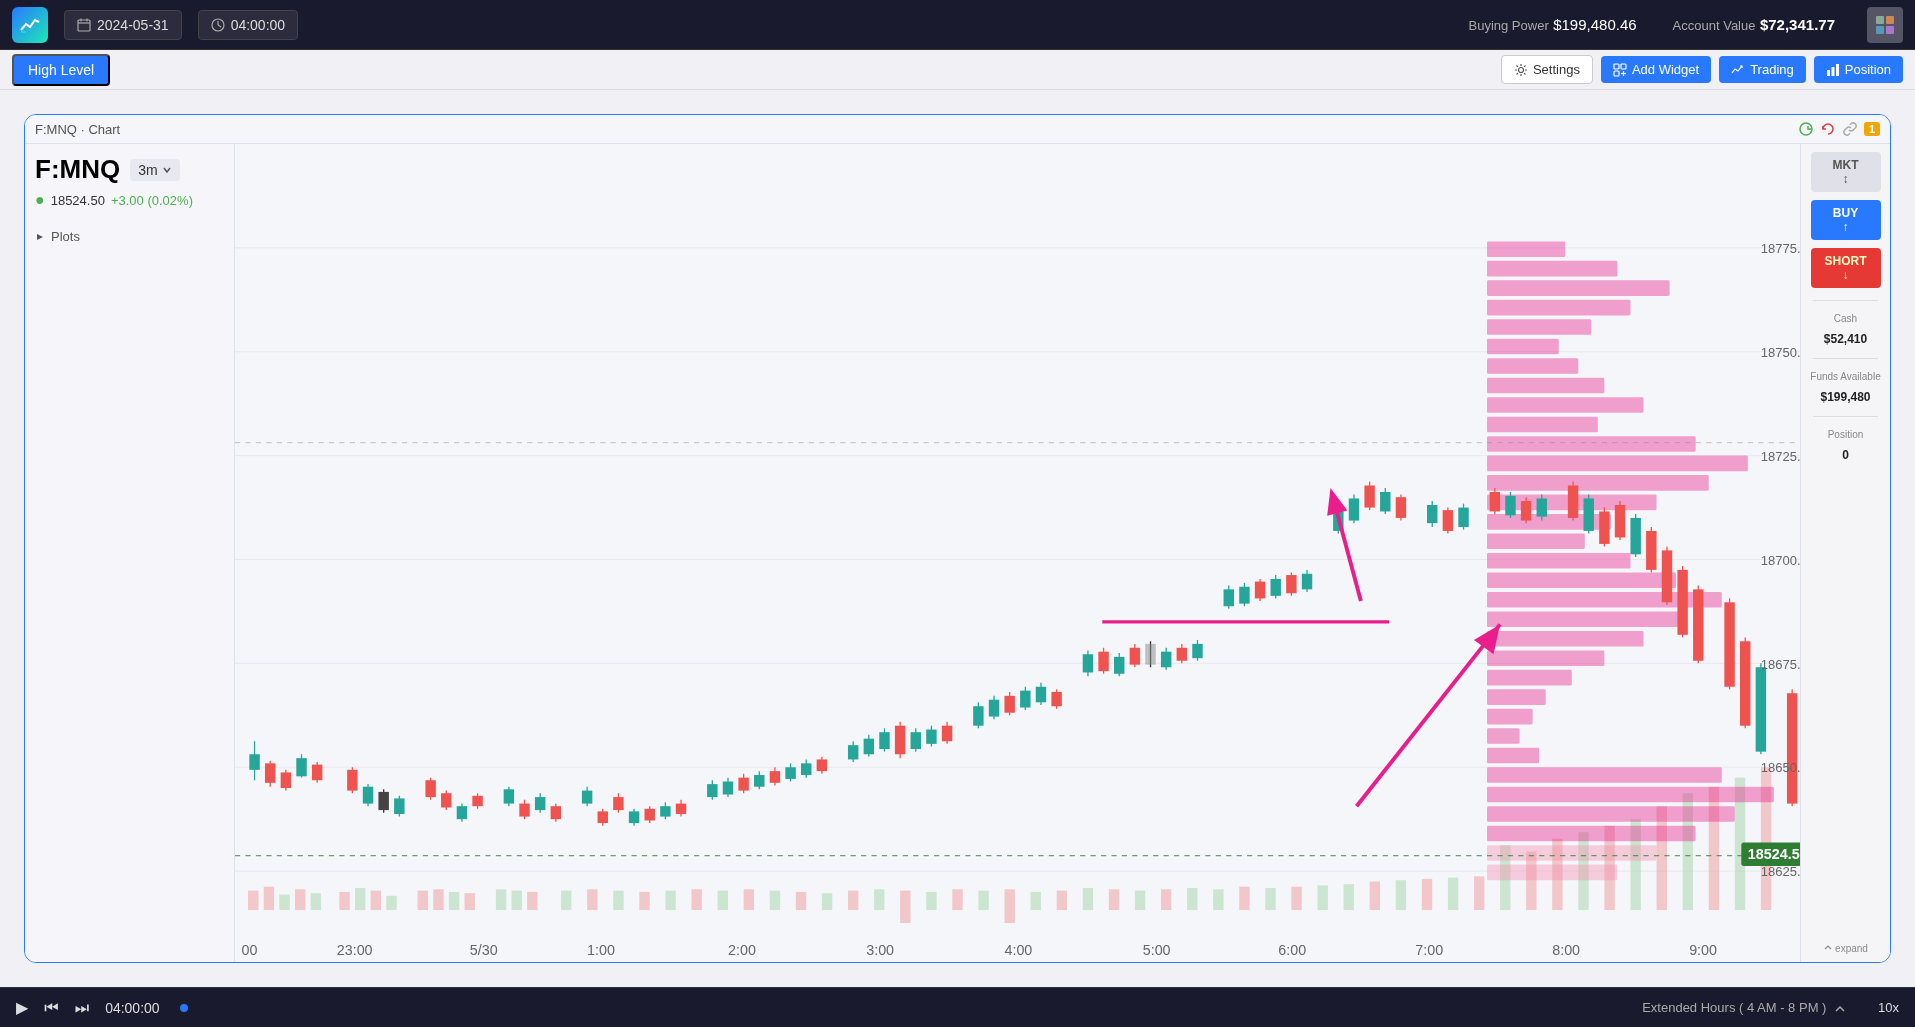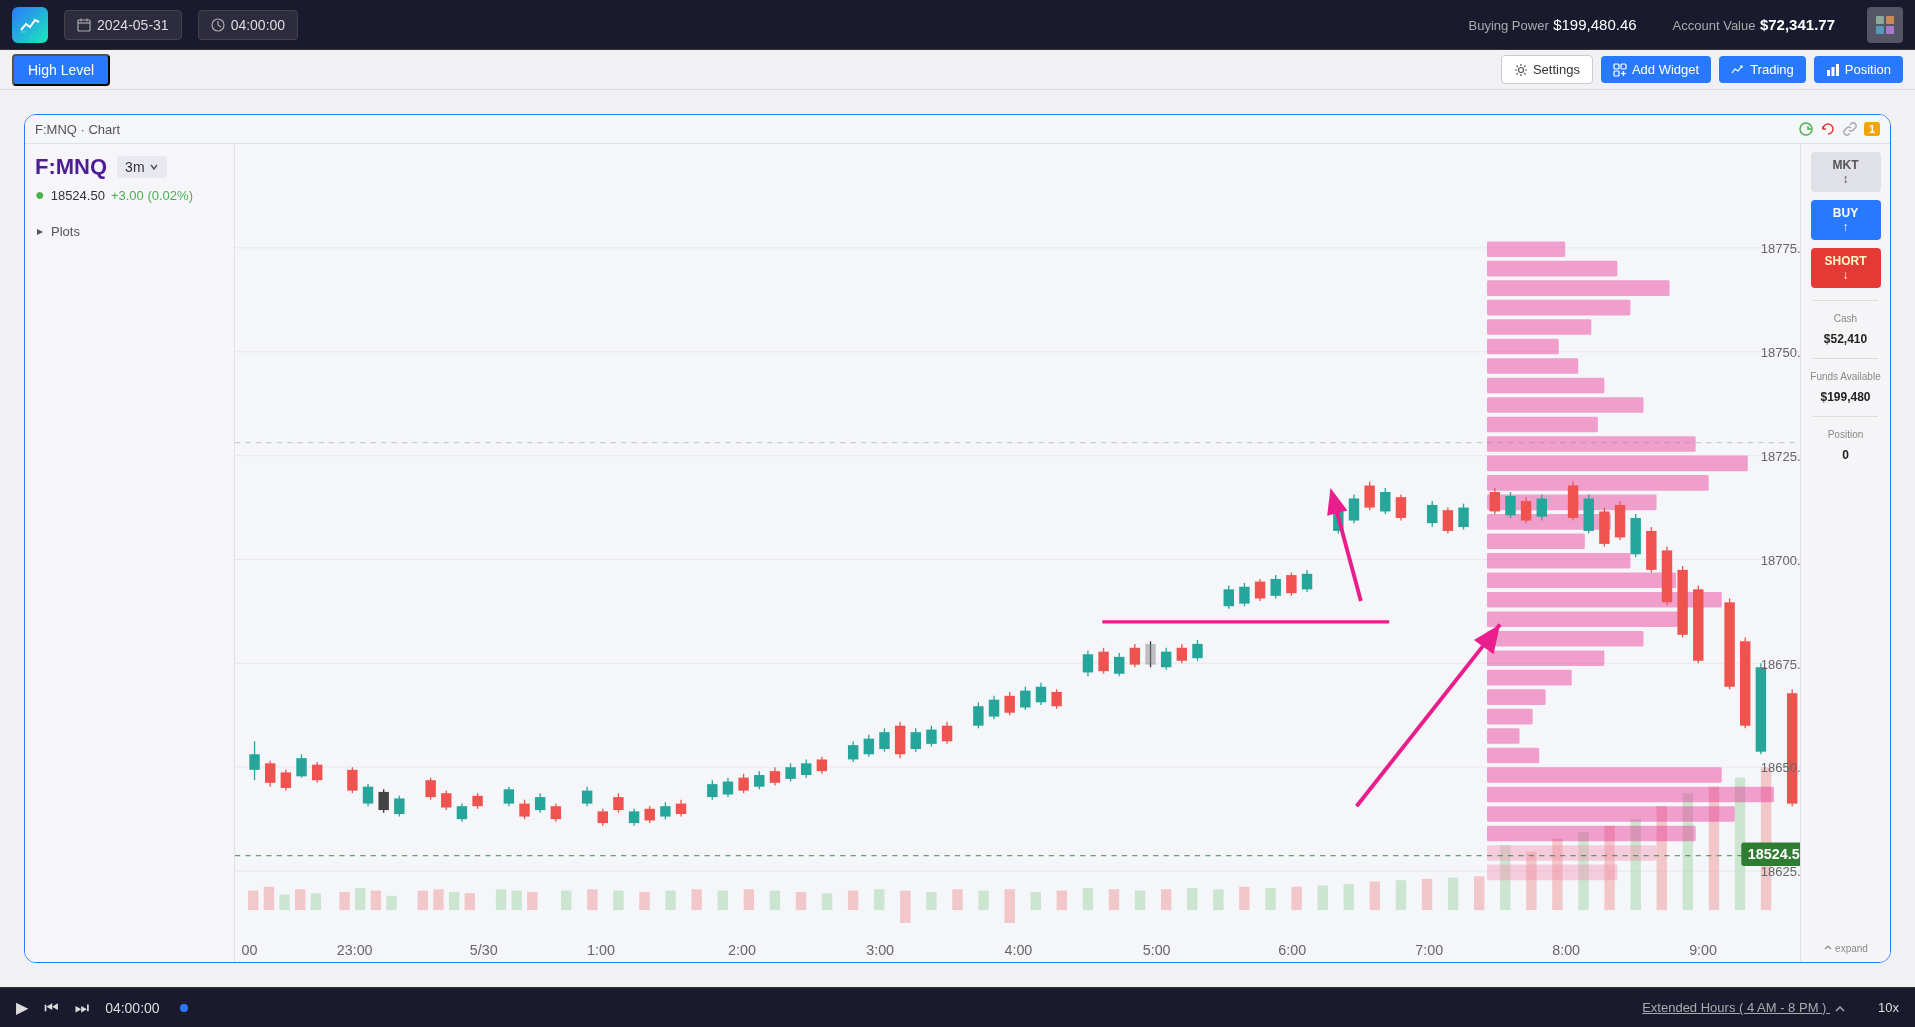--- a/index.html
+++ b/index.html
@@ -151,23 +151,23 @@
     }
     #chart-left-panel {
       width: 210px;
       background: rgba(245,246,250,0.95);
       border-right: 1px solid #e0e0e8;
       padding: 10px;
       position: relative;
       z-index: 2;
     }
     .symbol-name {
-      font-size: 22px;
+      font-size: 26px;
       font-weight: 700;
-      color: #4c1d95;
+      color: #000000;
     }
     .timeframe-selector {
       display: inline-flex; align-items: center; gap: 4px;
       background: #e8e8f0;
       border-radius: 4px;
       padding: 3px 8px;
       font-size: 14px;
       cursor: pointer;
       margin-left: 10px;
     }
@@ -242,21 +242,21 @@
     .bottom-play-btn, .bottom-prev-btn, .bottom-next-btn {
       background: none; border: none; color: #ddd; cursor: pointer; font-size: 16px;
     }
     .bottom-time { color: #ddd; font-size: 14px; }
     .bottom-time-dot {
       width: 8px; height: 8px;
       background: #2979ff; border-radius: 50%;
       display: inline-block; margin-left: 4px;
     }
     .bottom-spacer { flex: 1; }
-    .bottom-extended { color: #aaa; font-size: 13px; text-decoration: underline; }
+    .bottom-extended { color: #aaa; font-size: 13px; }
     .bottom-speed { color: #ddd; font-size: 13px; }
   </style>
 </head>
 <body>
 
 <div id="header">
   <div style="width:36px;height:36px;background:linear-gradient(135deg,#2979ff,#1de9b6);border-radius:6px;display:flex;align-items:center;justify-content:center;">
     <svg width="22" height="22" viewBox="0 0 22 22" fill="none">
       <polyline points="2,16 7,10 11,13 16,6 20,8" stroke="white" stroke-width="2" fill="none"></polyline>
       <polyline points="2,18 7,18" stroke="#1de9b6" stroke-width="1.5"></polyline>

